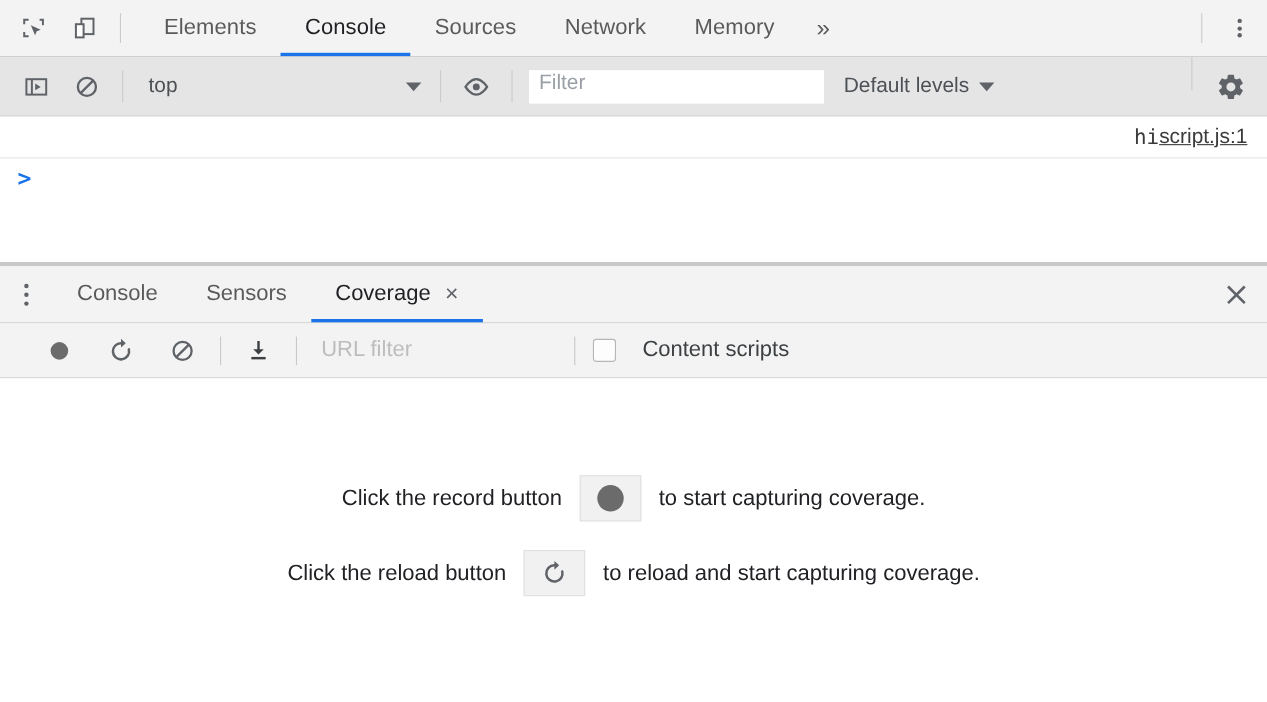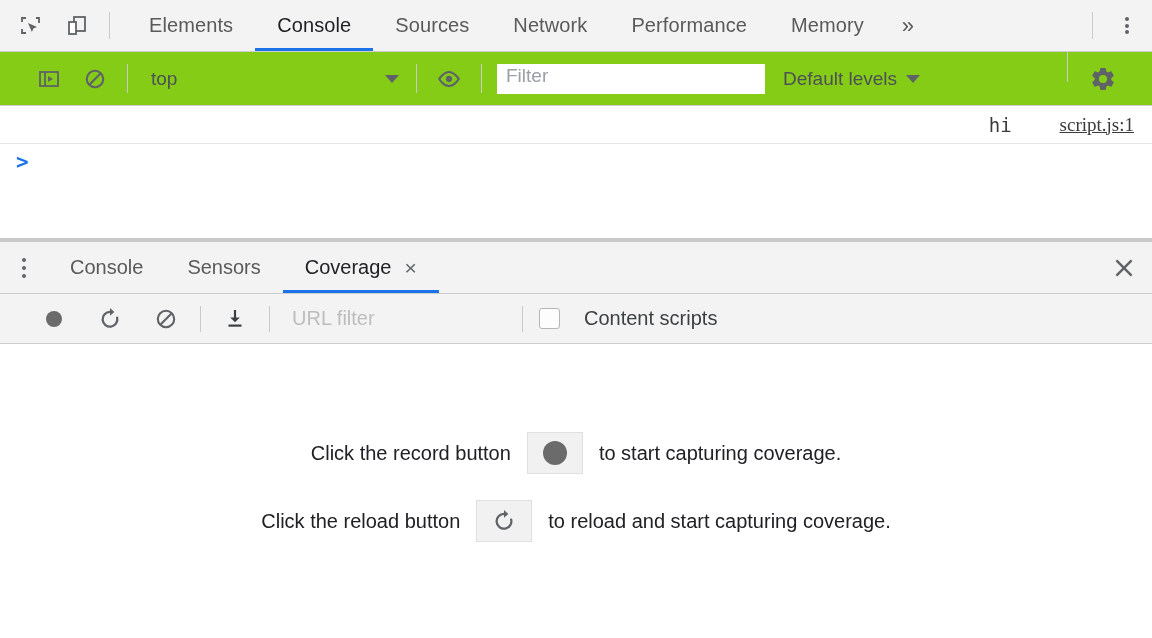--- a/index.html
+++ b/index.html
@@ -39,24 +39,24 @@
   .mtab.more { padding: 0 16px; font-size: 22px; color: #5a5a5a; }
   .maintabbar .right { margin-left: auto; display: flex; align-items: stretch; }
   .kebab {
     width: 50px; display: flex; align-items: center; justify-content: center; cursor: pointer;
   }
   .kebab .dot { width: 4px; height: 4px; border-radius: 50%; background: #5f6368; display:block; margin: 2.5px 0;}
 
   
   .consoletoolbar {
     height: 54px; flex: 0 0 54px;
-    background: #84cc16;
+    background: #e5e5e5;
     display: flex; align-items: center;
     border-bottom: 1px solid #cdcdcd;
-    padding: 0 26px;
+    padding: 0 10px;
   }
   .ct-icon { width: 46px; height: 54px; display:flex; align-items:center; justify-content:center; cursor:pointer; }
   .ctx-select {
     display: flex; align-items: center; height: 30px;
     min-width: 270px; padding: 0 8px 0 14px; cursor: pointer;
   }
   .ctx-select .label { font-size: 19px; color: #4d5156; flex: 1; }
   .caret { width: 0; height: 0; border-left: 7px solid transparent; border-right: 7px solid transparent;
            border-top: 8px solid #5f6368; }
   .filterbox {
@@ -69,22 +69,22 @@
   .gearwrap { margin-left: auto; display: flex; align-items: center; }
 
   
   .consolebody { flex: 1 1 auto; background: #fff; overflow: hidden; position: relative; min-height:0; }
   .msgrow {
     display: flex; align-items: center; justify-content: flex-end;
     height: 38px; padding: 0 18px 0 44px; border-bottom: 1px solid #e6e6e6;
   }
   .msgtext { font-family: "DejaVu Sans Mono", monospace; font-size: 19px; color: #3b3b3b; }
   .msgsource {
-    font-family: Liberation Serif, serif; font-size: 19px; color: #3b3b3b;
-    text-decoration: underline; cursor: pointer; margin-left: 48px;
+    font-family: Liberation Sans, sans-serif; font-size: 19px; color: #3b3b3b;
+    text-decoration: underline; cursor: pointer;
   }
   .promptrow { display: flex; align-items: center; height: 36px; padding-left: 16px; }
   .prompt-arrow { color: #1a73e8; font-size: 21px; font-weight: bold; font-family:"DejaVu Sans Mono", monospace; }
 
   
   .drawer { flex: 0 0 auto; display: flex; flex-direction: column; border-top: 4px solid #c9c9c9; }
   .drawertabbar {
     height: 52px; flex: 0 0 52px; background: #f3f3f3;
     display: flex; align-items: stretch; border-bottom: 1px solid #cdcdcd;
   }
@@ -156,23 +156,20 @@
           <span>Elements</span>
         </div>
       <div class="mtab active">
           <span>Console</span>
         </div>
       <div class="mtab">
           <span>Sources</span>
         </div>
       <div class="mtab">
           <span>Network</span>
-        </div>
-      <div class="mtab">
-          <span>Performance</span>
         </div>
       <div class="mtab">
           <span>Memory</span>
         </div>
       <div class="mtab more">
           <span>»</span>
         </div>
     </div>
 
     <div class="right">

